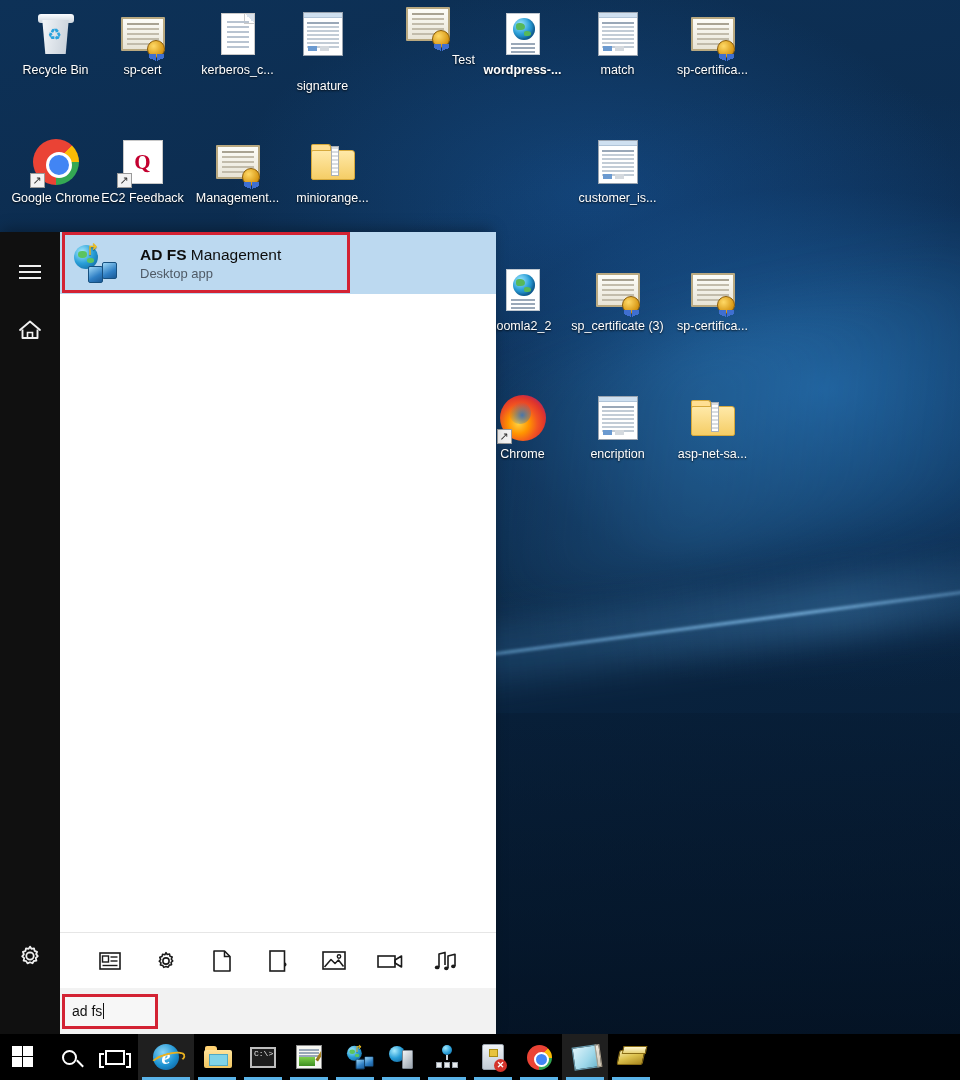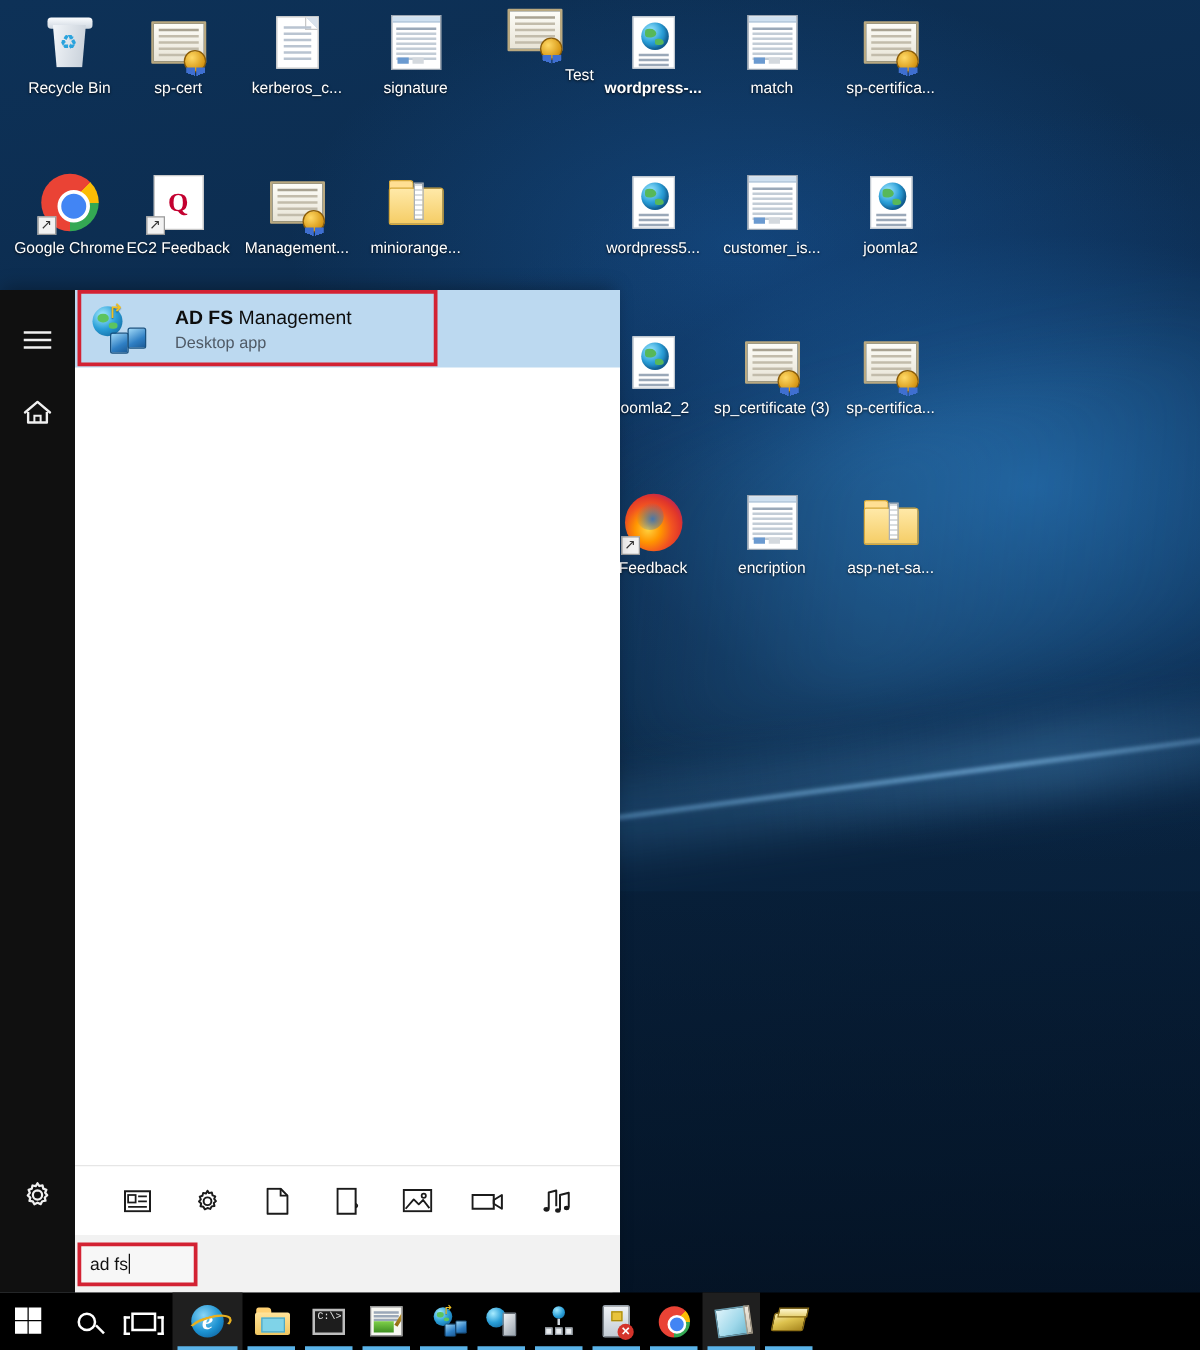--- a/index.html
+++ b/index.html
@@ -456,21 +456,21 @@
         <div class="dlabel">kerberos_c...</div>
       </div>
       <div class="dicon" style="left: 95px; top: 10px;">
         <div class="glyph">
           <div class="ico-cert">
             <div class="ribbon"></div>
           </div>
         </div>
         <div class="dlabel">sp-cert</div>
       </div>
-      <div class="dicon" style="left: 285px; top: 10px;">
+      <div class="dicon" style="left: 275px; top: 10px; gap: 16px;">
         <div class="glyph">
           <div class="ico-win">
             <div class="tbar"></div>
             <div class="rows"></div>
             <div class="btn"></div>
             <div class="btn2"></div>
           </div>
         </div>
         <div class="dlabel">signature</div>
       </div>
@@ -535,56 +535,38 @@
       <div class="dicon" style="left: 285px; top: 138px;">
         <div class="glyph">
           <div class="ico-folder">
             <div class="tab"></div>
             <div class="back"></div>
             <div class="zip"></div>
           </div>
         </div>
         <div class="dlabel">miniorange...</div>
       </div>
-      <div class="dicon" style="left: 475px; top: 138px;">
-        <div class="glyph">
-          <div class="ico-html">
-            <div class="globe"></div>
-            <div class="lines"></div>
-          </div>
-        </div>
-        <div class="dlabel">wordpress5...</div>
-      </div>
       <div class="dicon" style="left: 570px; top: 138px;">
         <div class="glyph">
           <div class="ico-win">
             <div class="tbar"></div>
             <div class="rows"></div>
             <div class="btn"></div>
             <div class="btn2"></div>
           </div>
         </div>
         <div class="dlabel">customer_is...</div>
       </div>
-      <div class="dicon" style="left: 665px; top: 138px;">
+      <div class="dicon" style="left: 475px; top: 266px;">
         <div class="glyph">
           <div class="ico-html">
             <div class="globe"></div>
             <div class="lines"></div>
           </div>
         </div>
-        <div class="dlabel">joomla2</div>
-      </div>
-      <div class="dicon" style="left: 475px; top: 266px;">
-        <div class="glyph">
-          <div class="ico-html">
-            <div class="globe"></div>
-            <div class="lines"></div>
-          </div>
-        </div>
         <div class="dlabel">joomla2_2</div>
       </div>
       <div class="dicon" style="left: 570px; top: 266px;">
         <div class="glyph">
           <div class="ico-cert">
             <div class="ribbon"></div>
           </div>
         </div>
         <div class="dlabel">sp_certificate (3)</div>
       </div>
@@ -594,21 +576,21 @@
             <div class="ribbon"></div>
           </div>
         </div>
         <div class="dlabel">sp-certifica...</div>
       </div>
       <div class="dicon" style="left: 475px; top: 394px;">
         <div class="glyph">
           <div class="ico-firefox"></div>
           <div class="shortcut">↗</div>
         </div>
-        <div class="dlabel">Feedback</div>
+        <div class="dlabel">Chrome</div>
       </div>
       <div class="dicon" style="left: 570px; top: 394px;">
         <div class="glyph">
           <div class="ico-win">
             <div class="tbar"></div>
             <div class="rows"></div>
             <div class="btn"></div>
             <div class="btn2"></div>
           </div>
         </div>

